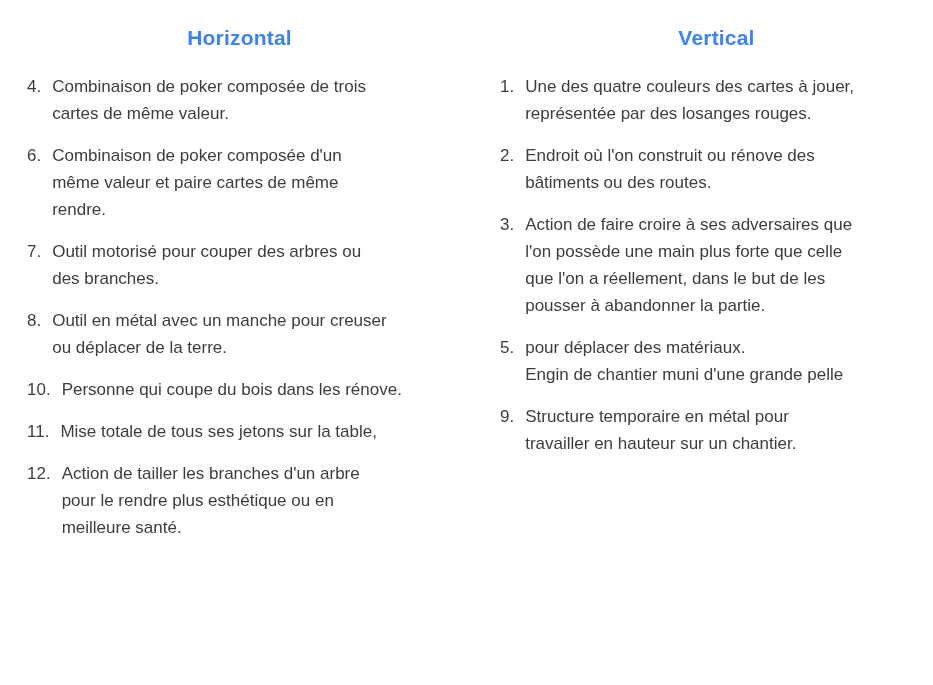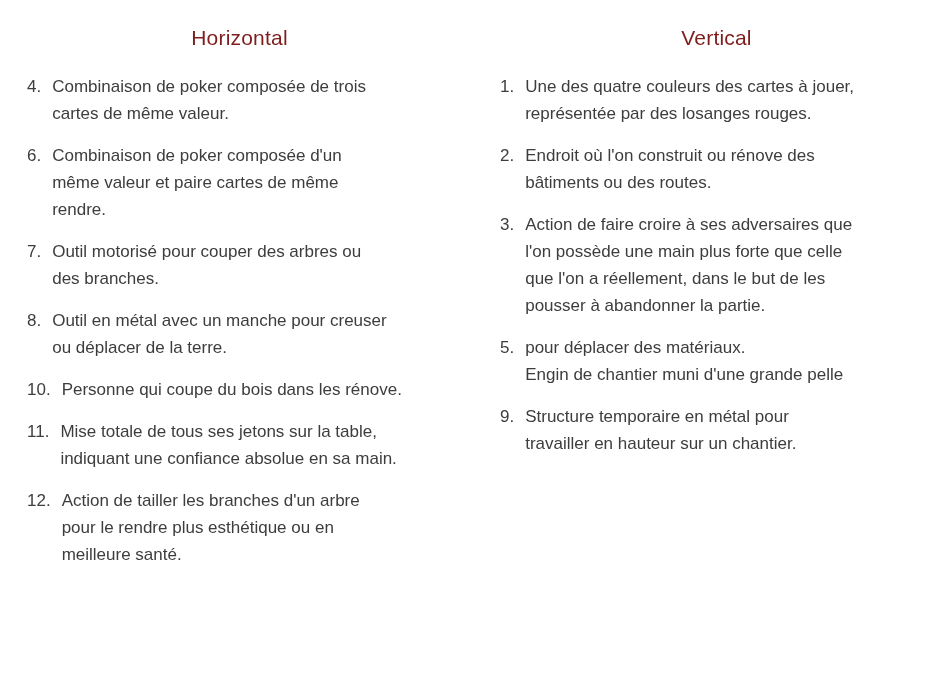--- a/index.html
+++ b/index.html
@@ -19,22 +19,22 @@
     display: flex;
     padding: 22px 0 0 27px;
   }
   .col { flex: 0 0 auto; }
   .col-h { width: 425px; margin-right: 48px; }
   .col-v { width: 433px; }
   .col-title {
     margin: 0 0 19px 0;
     font-size: 21px;
     line-height: 32px;
-    font-weight: 400;
-    color: #7f1d1d;
+    font-weight: 700;
+    color: #3b82f6;
     text-align: center;
     letter-spacing: 0.2px;
   }
   .clue {
     display: flex;
     align-items: flex-start;
     margin-bottom: 15px;
     font-size: 17px;
   }
   .clue-num {
@@ -90,21 +90,20 @@
         <div class="clue">
           <span class="clue-num">10.</span>
           <span class="clue-text">
             <span class="clue-line">Personne qui coupe du bois dans les rénove.</span>
           </span>
         </div>
         <div class="clue">
           <span class="clue-num">11.</span>
           <span class="clue-text">
             <span class="clue-line">Mise totale de tous ses jetons sur la table,</span>
-            <span class="clue-line">indiquant une confiance absolue en sa main.</span>
           </span>
         </div>
         <div class="clue">
           <span class="clue-num">12.</span>
           <span class="clue-text">
             <span class="clue-line">Action de tailler les branches d'un arbre</span>
             <span class="clue-line">pour le rendre plus esthétique ou en</span>
             <span class="clue-line">meilleure santé.</span>
           </span>
         </div>

